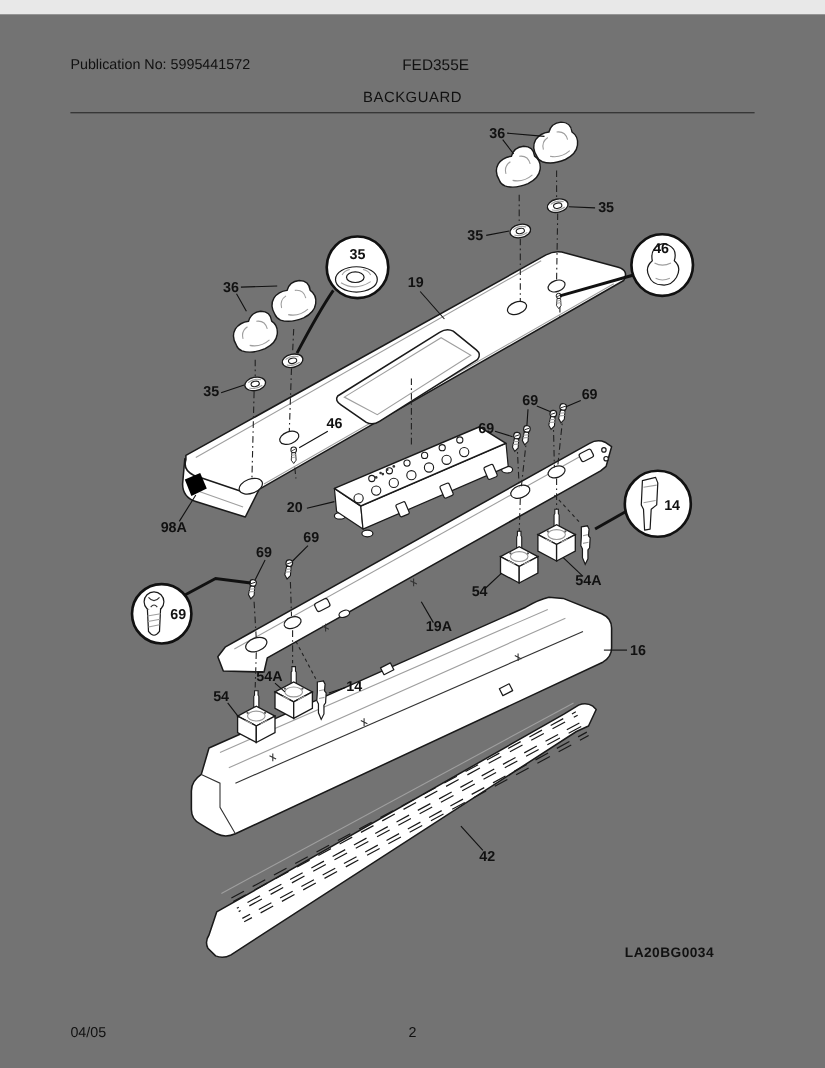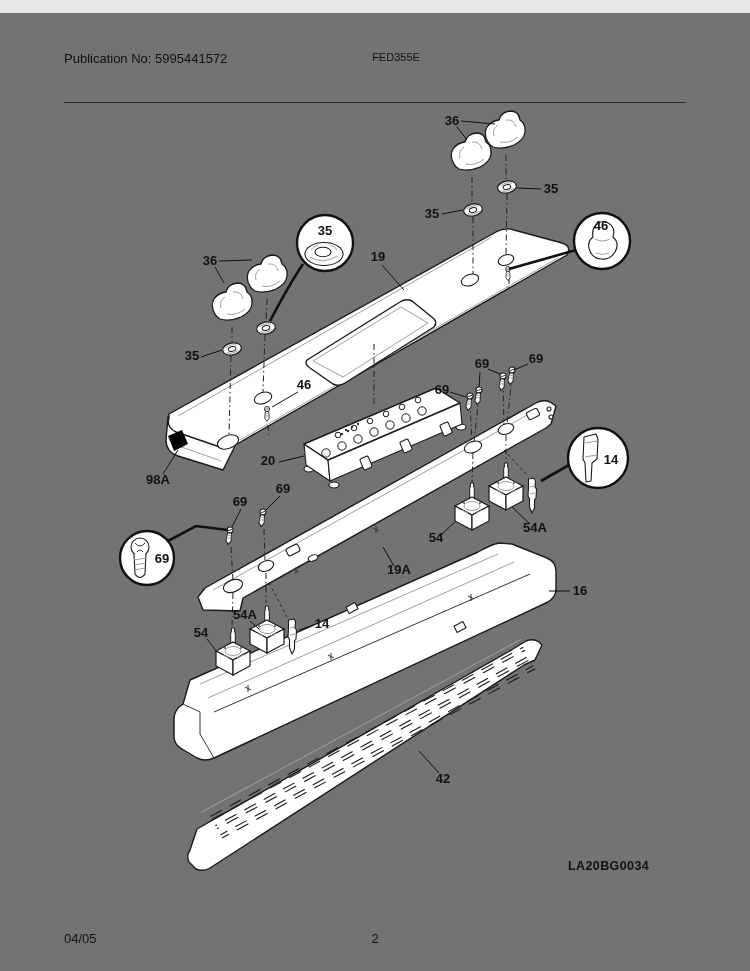--- a/index.html
+++ b/index.html
@@ -1,19 +1,19 @@
 <!DOCTYPE html>
 <html><head>
 <meta charset="utf-8">
 <style>
   html,body{margin:0;padding:0;background:#e8e8e8;}
   .page{position:relative;width:750px;height:971px;background:#737373;margin:13px auto;
         font-family:"Liberation Sans",sans-serif;color:#111;overflow:hidden;}
   .hdr-pub{position:absolute;left:64px;top:38px;font-size:13px;}
-  .hdr-model{position:absolute;left:0;right:0;top:38px;text-align:center;font-size:11px;padding-left:42px;}
+  .hdr-model{position:absolute;left:0;right:0;top:38px;text-align:center;font-size:14px;padding-left:42px;}
   .hdr-title{position:absolute;left:0;right:0;top:68px;text-align:center;font-size:13.5px;letter-spacing:.5px;}
   .hdr-rule{position:absolute;left:64px;top:89px;width:622px;border-top:1.2px solid #2a2a2a;}
   .ftr-date{position:absolute;left:64px;top:918px;font-size:13px;}
   .ftr-page{position:absolute;left:0;right:0;top:918px;text-align:center;font-size:13px;}
   .dwg-code{position:absolute;left:568px;top:846px;font-size:12.5px;font-weight:bold;letter-spacing:.4px;}
   svg{position:absolute;left:0;top:0;}
   .part{fill:#fff;stroke:#1a1a1a;stroke-width:1.4;stroke-linejoin:round;}
   .part2{fill:#fff;stroke:#1a1a1a;stroke-width:1.1;stroke-linejoin:round;}
   .hole{fill:#fff;stroke:#1a1a1a;stroke-width:1.1;}
   .gray{fill:none;stroke:#9f9f9f;stroke-width:1;}
@@ -26,20 +26,21 @@
   .slot{stroke:#1a1a1a;stroke-width:1.1;stroke-dasharray:13 9;fill:none;}
   .mark{stroke:#333;stroke-width:1;fill:none;}
 </style>
 </head>
 <body>
 
 <div class="page">
 
   <div class="hdr-pub">Publication No: 5995441572</div>
   <div class="hdr-model">FED355E</div>
+  <div class="hdr-title">BACKGUARD</div>
   <div class="hdr-rule"></div>
 
   <svg width="750" height="900" viewBox="0 0 750 900">
     <defs>
       <g id="g-knob">
         <path d="M -18,10 Q -23,2 -19,-5 Q -15,-11 -7,-12 Q -5,-20 4,-21 Q 13,-21 14,-12 Q 20,-8 19,0 Q 18,8 8,13 Q -4,18 -13,15 Q -17,13 -18,10 Z" fill="#fff" stroke="#1a1a1a" stroke-width="1.3"></path>
         <path class="gray" d="M -12,4 Q -14,-3 -8,-7 M 0,-12 Q 8,-13 10,-5 M -6,10 Q 4,12 12,5"></path>
       </g>
       <g id="g-washer">
         <ellipse rx="9.5" ry="6" fill="#fff" stroke="#1a1a1a" stroke-width="1.2"></ellipse>

